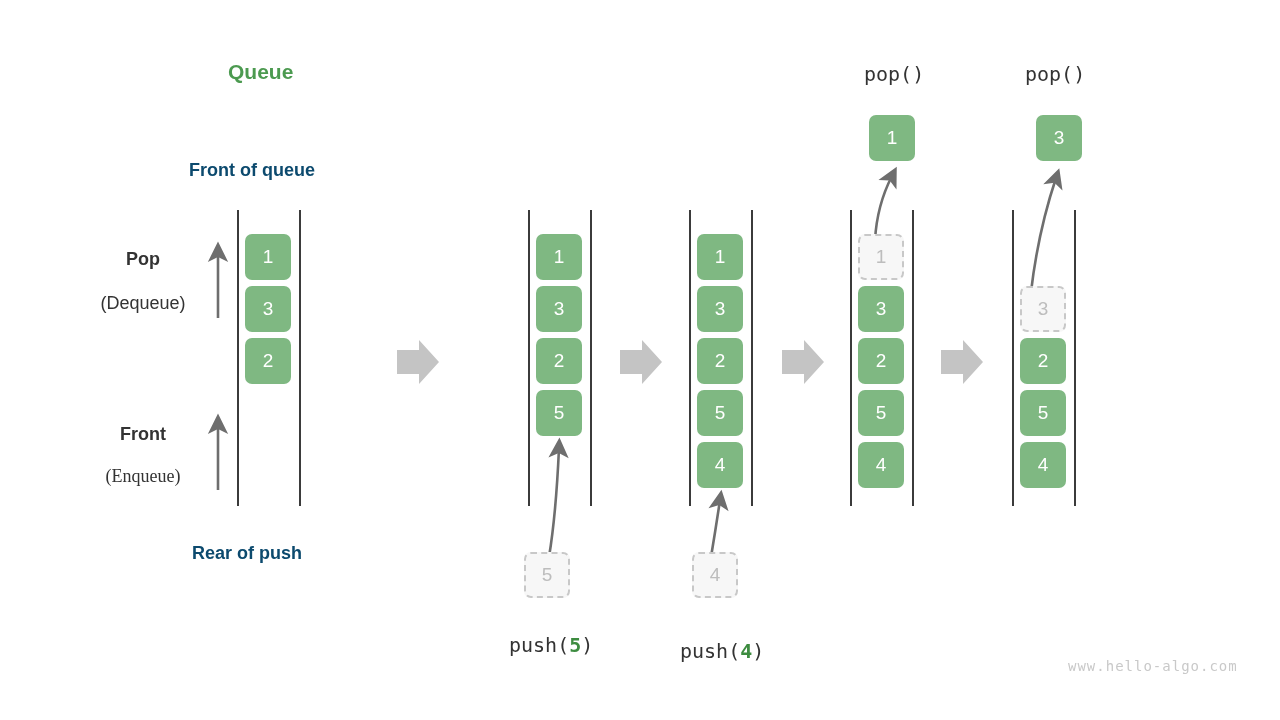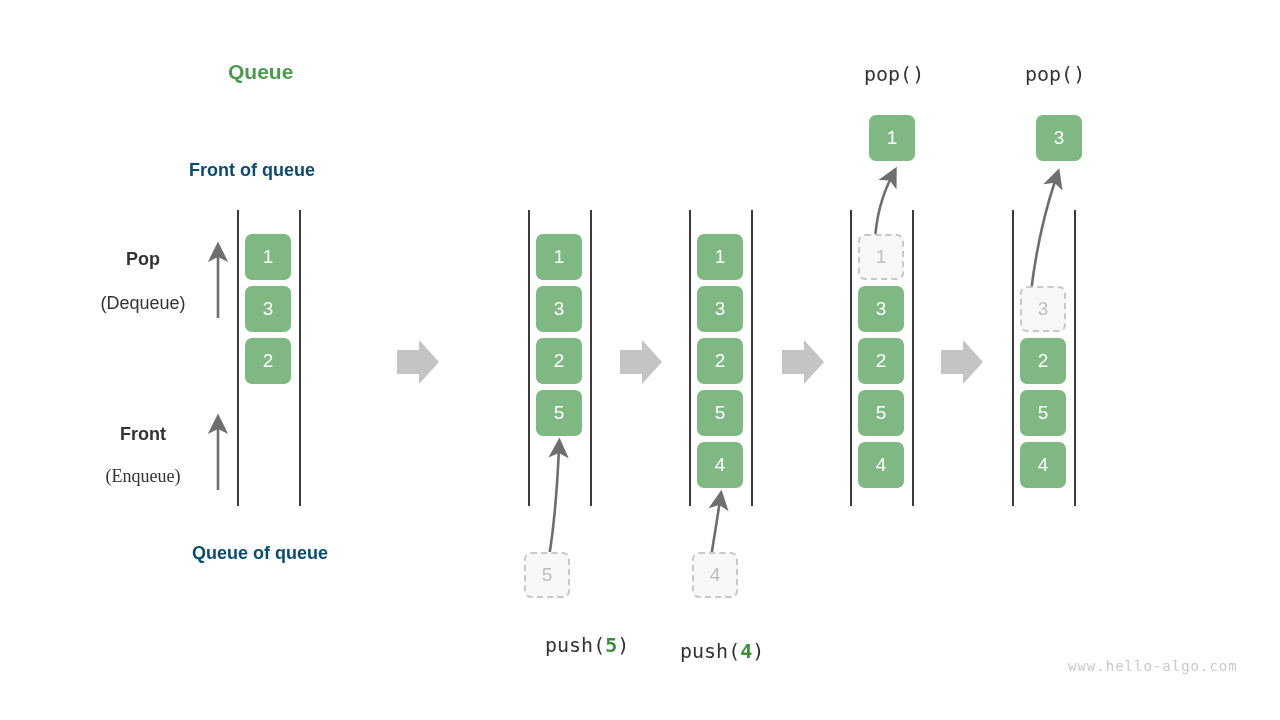--- a/index.html
+++ b/index.html
@@ -150,21 +150,21 @@
     </g>
 
     <g>
       <path d="M1031,292 Q1038,232 1056,178" stroke="#6e6e6e" stroke-width="2.6" fill="none" marker-end="url(#mk-thin)"></path>
     </g>
   </svg>
 
   <div class="lbl title-green" style="left:228px; top:60px;">Queue</div>
 
   <div class="lbl hdr-bold" style="left:189px; top:160px;">Front of queue</div>
-  <div class="lbl hdr-bold" style="left:192px; top:543px;">Queue of queue</div>
+  <div class="lbl hdr-bold" style="left:192px; top:543px;">Rear of push</div>
 
   <div class="lbl side-bold" style="left:88px; top:249px; width:110px;">Pop</div>
   <div class="lbl side-plain" style="left:78px; top:293px; width:130px;">(Dequeue)</div>
 
   <div class="lbl side-bold" style="left:88px; top:424px; width:110px;">Front</div>
   <div class="lbl side-plain" style="left:78px; top:466px; width:130px;font-family:Liberation Serif, serif;">(Enqueue)</div>
 
   <div>
     <div class="rail" style="left:237px; top:210px; height:296px;"></div>
     <div class="rail" style="left:299px; top:210px; height:296px;"></div>
@@ -178,21 +178,21 @@
     <div class="rail" style="left:528px; top:210px; height:296px;"></div>
     <div class="rail" style="left:590px; top:210px; height:296px;"></div>
 
     <div class="cell filled" style="left:536px; top:234px;">1</div>
     <div class="cell filled" style="left:536px; top:286px;">3</div>
     <div class="cell filled" style="left:536px; top:338px;">2</div>
     <div class="cell filled" style="left:536px; top:390px;">5</div>
 
     <div class="cell ghost" style="left:524px; top:552px;">5</div>
 
-    <div class="lbl mono" style="left:509px; top:633px;margin-left:36px;"><span>push(</span><span class="arg">5</span><span>)</span></div>
+    <div class="lbl mono" style="left:509px; top:633px;"><span>push(</span><span class="arg">5</span><span>)</span></div>
   </div>
 
   <div>
     <div class="rail" style="left:689px; top:210px; height:296px;"></div>
     <div class="rail" style="left:751px; top:210px; height:296px;"></div>
 
     <div class="cell filled" style="left:697px; top:234px;">1</div>
     <div class="cell filled" style="left:697px; top:286px;">3</div>
     <div class="cell filled" style="left:697px; top:338px;">2</div>
     <div class="cell filled" style="left:697px; top:390px;">5</div>

